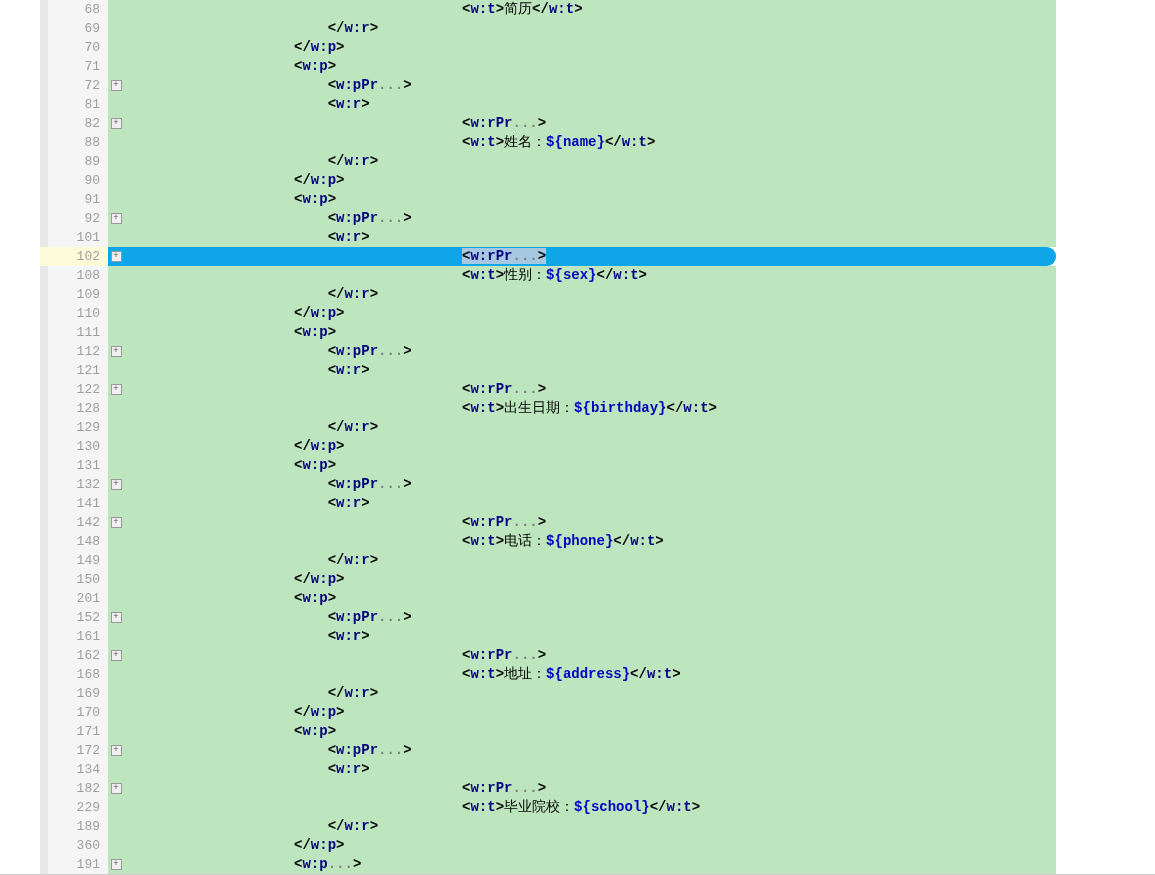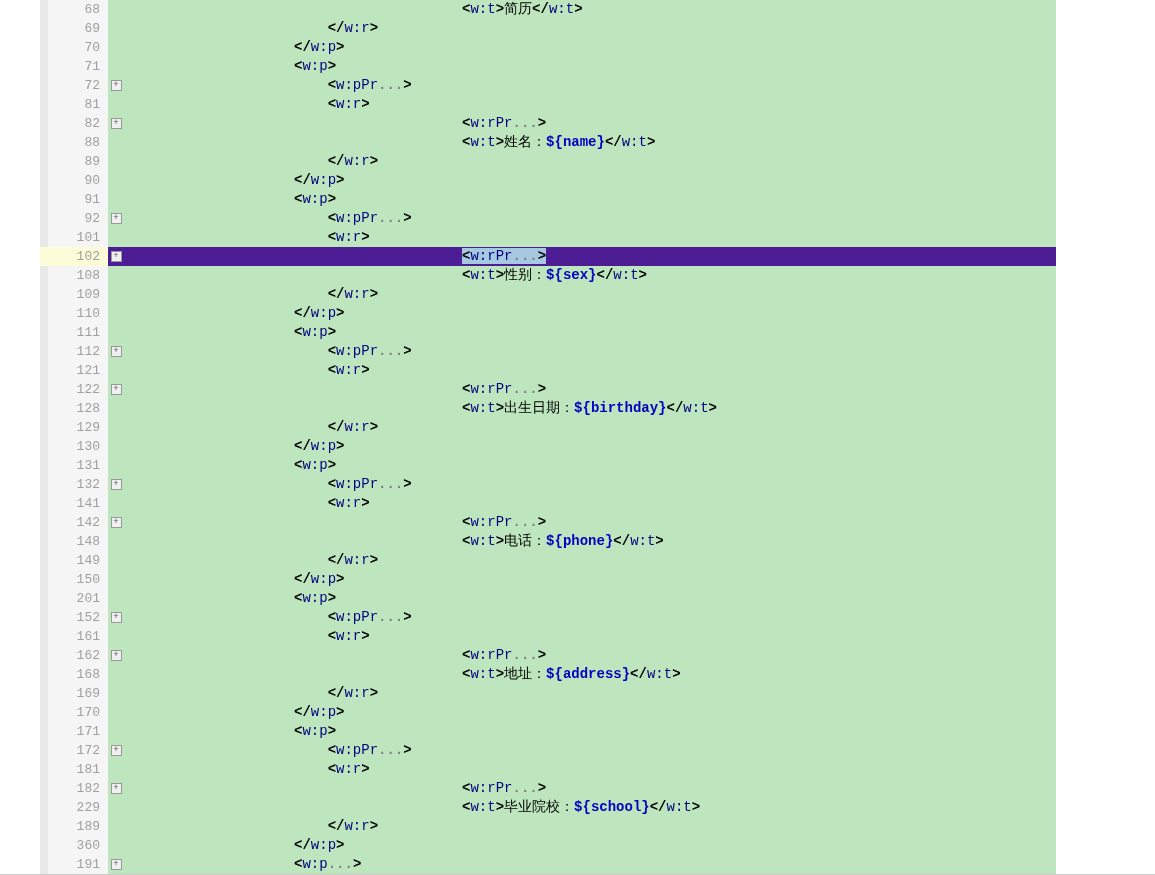--- a/index.html
+++ b/index.html
@@ -16,21 +16,22 @@
   width: 1016px;
   margin-left: 40px;
 }
 .line {
   display: flex;
   height: 19px;
   line-height: 19px;
   background: #bee6be;
 }
 .line.highlighted {
-  background: #4c1d95;
+  background: #0ea5e9;
+  border-radius: 9px;
 }
 .gutter-num {
   width: 60px;
   text-align: right;
   padding-right: 8px;
   color: #a0a0a0;
   background: #f5f5f5;
   user-select: none;
   flex-shrink: 0;
   font-size: 13px;
@@ -65,21 +66,21 @@
   border: 1px solid #999;
   background: #f0f0f0;
   font-size: 9px;
   line-height: 1;
   color: #555;
 }
 .gutter-fold .bar-icon {
   font-size: 10px; color:#888;
 }
 .code { flex: 1; padding-left: 2px; }
-.tag   { color: #000080; font-weight: normal; }
+.tag   { color: #000080; font-weight: bold; }
 .punct { color: #000000; font-weight: bold; }
 .text  { color: #000000; font-weight: normal; }
 .dots  { color: #808080; font-weight: bold; }
 .var   { color: #0000c0; font-weight: bold; text-align: right; }
 .selected { background: #a6c8e0; }
 .footer {
   height: 10px;
   background: #f0f0f0;
   border-top: 1px solid #ccc;
   width: 1155px;
@@ -407,21 +408,21 @@
     <div class="line">
       <div class="gutter-left"></div>
       <div class="gutter-num">172</div>
       <div class="gutter-fold">
         <span class="plus-icon">+</span>
       </div>
       <div class="code">&nbsp;&nbsp;&nbsp;&nbsp;&nbsp;&nbsp;&nbsp;&nbsp;&nbsp;&nbsp;&nbsp;&nbsp;&nbsp;&nbsp;&nbsp;&nbsp;&nbsp;&nbsp;&nbsp;&nbsp;&nbsp;&nbsp;&nbsp;&nbsp;<span class=""><span class="punct">&lt;</span><span class="tag">w:pPr</span><span class="dots">...</span><span class="punct">&gt;</span></span></div>
     </div>
     <div class="line">
       <div class="gutter-left"></div>
-      <div class="gutter-num">181</div>
+      <div class="gutter-num">134</div>
       <div class="gutter-fold">
         <span class="bar-icon"></span>
       </div>
       <div class="code">&nbsp;&nbsp;&nbsp;&nbsp;&nbsp;&nbsp;&nbsp;&nbsp;&nbsp;&nbsp;&nbsp;&nbsp;&nbsp;&nbsp;&nbsp;&nbsp;&nbsp;&nbsp;&nbsp;&nbsp;&nbsp;&nbsp;&nbsp;&nbsp;<span class="punct">&lt;</span><span class="tag">w:r</span><span class="punct">&gt;</span></div>
     </div>
     <div class="line">
       <div class="gutter-left"></div>
       <div class="gutter-num">182</div>
       <div class="gutter-fold">
         <span class="plus-icon">+</span>

